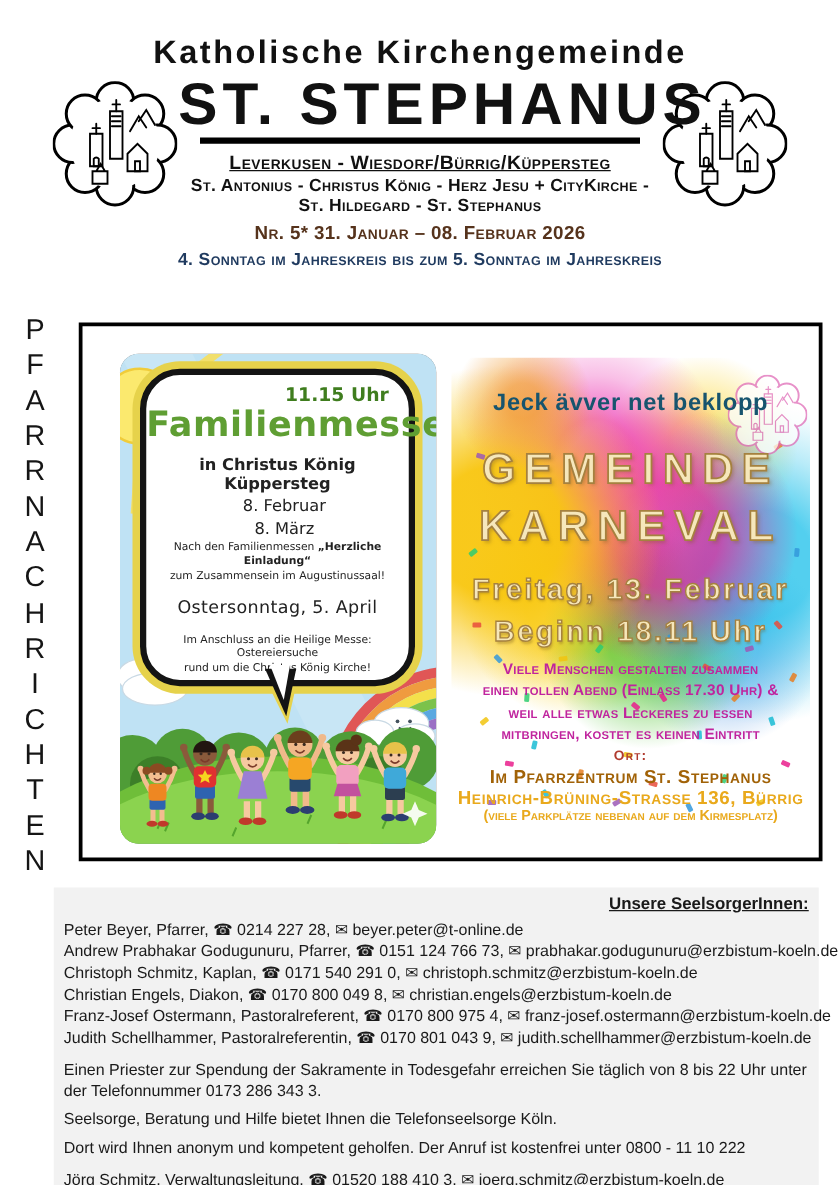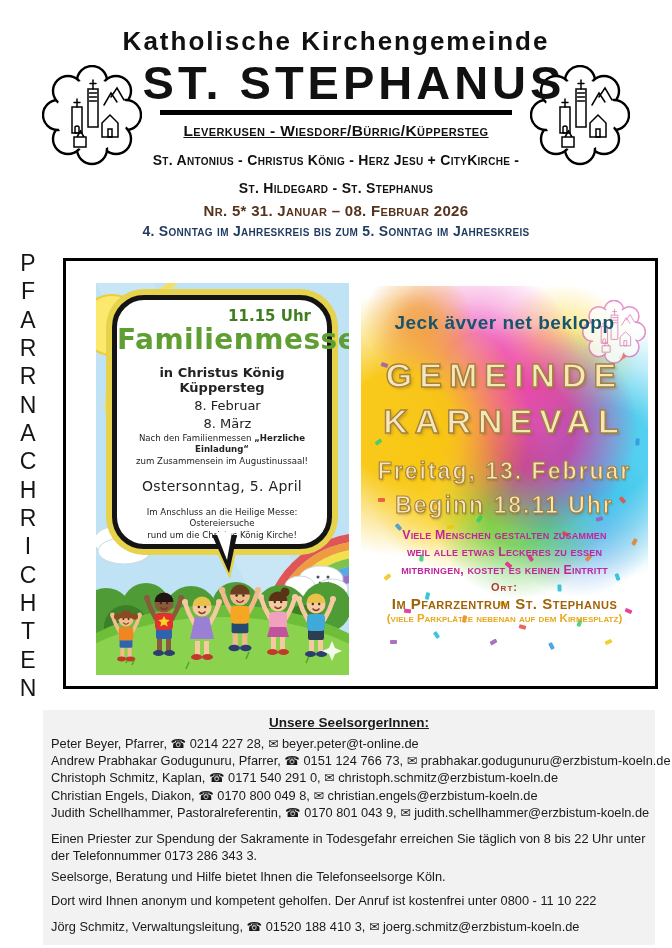--- a/index.html
+++ b/index.html
@@ -6,39 +6,39 @@
   .page{position:relative;width:672px;height:948px;background:#fff;overflow:hidden;
         font-family:"Liberation Sans",sans-serif;color:#111;}
   .sc{font-variant:small-caps;}
 
   
   .header{position:absolute;top:26px;left:0;right:0;text-align:center;}
   .h-sub{font-size:26px;font-weight:700;letter-spacing:2px;}
   .h-title{font-size:47px;font-weight:700;letter-spacing:4px;line-height:1.02;margin-top:2px;margin-left:36px;}
   .h-rule{width:352px;height:5px;background:#000;margin:3px auto 7px;}
   .h-region{font-size:15.5px;font-weight:700;text-decoration:underline;letter-spacing:.4px;}
-  .h-churches{font-size:14px;font-weight:700;margin-top:12px;letter-spacing:.3px;}
+  .h-churches{font-size:14px;font-weight:700;margin-top:0;letter-spacing:.3px;}
   .h-issue{font-size:15px;font-weight:700;margin-top:6px;color:#56331c;letter-spacing:.3px;}
   .h-sunday{font-size:14px;font-weight:700;margin-top:4px;color:#1f3a5f;letter-spacing:.3px;}
 
   .logo{position:absolute;width:100px;height:122px;color:#000;}
   .logo-left{left:42px;top:56px;}
   .logo-right{left:530px;top:56px;}
   .logo svg{width:100%;height:100%;}
 
   
   .vertical-title{position:absolute;left:14px;top:250px;height:452px;width:28px;
     display:flex;flex-direction:column;justify-content:space-between;align-items:center;
     font-size:23px;color:#151515;}
 
   
   .poster-frame{position:absolute;left:63px;top:258px;width:589px;height:425px;
     border:3px solid #000;background:#fff;}
   .poster{position:absolute;overflow:hidden;}
-  .poster-family{left:30px;top:22px;width:253px;height:392px;background:#737373;}
+  .poster-family{left:30px;top:22px;width:253px;height:392px;background:#737373;border-radius:15px;}
   .poster-karneval{left:295px;top:25px;width:287px;height:385px;background:#fff;}
   .scene{position:absolute;inset:0;width:100%;height:100%;}
 
   
   .bubble{position:absolute;left:16px;top:12px;width:210px;height:244px;background:#fff;
     border:5px solid #141414;border-radius:32px;box-shadow:0 0 0 6px #e6d24b;
     text-align:center;font-family:"DejaVu Sans",sans-serif;z-index:3;}
   .tail-y{position:absolute;left:112px;top:252px;width:0;height:0;z-index:2;
     border-left:22px solid transparent;border-right:10px solid transparent;border-top:44px solid #e6d24b;}
   .tail-b{position:absolute;left:116px;top:252px;width:0;height:0;z-index:4;
@@ -82,21 +82,21 @@
   .k-body{margin-top:8px;font-size:12.3px;font-weight:700;color:#c0249e;line-height:1.42;letter-spacing:.2px;}
   .k-ort{margin-top:2px;font-size:11px;font-weight:700;color:#b03a2e;letter-spacing:1px;}
   .k-venue1{margin-top:2px;font-size:15px;font-weight:700;color:#a16207;letter-spacing:.5px;}
   .k-venue2{font-size:15px;font-weight:700;color:#e9a91c;letter-spacing:.5px;}
   .k-venue3{font-size:11.5px;font-weight:700;color:#e9a91c;}
   .confetti{position:absolute;width:7px;height:4px;border-radius:1px;opacity:.85;z-index:2;}
 
   
   .contacts{position:absolute;left:43px;top:710px;width:612px;background:#f2f2f2;
     padding:5px 8px 10px 8px;box-sizing:border-box;font-size:12.8px;color:#1a1a1a;}
-  .c-heading{text-align:center;font-weight:700;text-decoration:underline;font-size:13.5px;margin-bottom:5px;}
+  .c-heading{text-align:right;font-weight:700;text-decoration:underline;font-size:13.5px;margin-bottom:5px;}
   .contact-row{line-height:17.2px;white-space:nowrap;}
   .icon{font-family:"DejaVu Sans",sans-serif;font-size:12.5px;}
   .c-par{margin:0;line-height:17.2px;}
   .c-par.m1{margin-top:9px;}
   .c-par.m2{margin-top:4px;}
   .c-par.m3{margin-top:6px;}
   .admin-slot{margin-top:9px;}
 </style>
 </head>
 <body>
@@ -415,37 +415,40 @@
           <use href="#rosette"></use>
         </svg>
       <div class="k-content">
         <div class="k-tagline">Jeck ävver net beklopp</div>
         <div class="k-title l1">GEMEINDE</div>
         <div class="k-title l2">KARNEVAL</div>
         <div class="k-date d1">Freitag, 13. Februar</div>
         <div class="k-date d2">Beginn 18.11 Uhr</div>
         <div class="k-body sc">
           <div>Viele Menschen gestalten zusammen</div>
+          <div>einen tollen Abend (Einlass 17.30 Uhr) &amp;</div>
           <div>weil alle etwas Leckeres zu essen</div>
           <div>mitbringen, kostet es keinen Eintritt</div>
         </div>
         <div class="k-ort sc">Ort:</div>
         <div class="k-venue1 sc">Im Pfarrzentrum St. Stephanus</div>
+        <div class="k-venue2 sc">Heinrich-Brüning-Strasse 136, Bürrig</div>
         <div class="k-venue3 sc">(viele Parkplätze nebenan auf dem Kirmesplatz)</div>
       </div>
     </div>
   </div>
 
   <section class="contacts">
     <div class="c-heading">Unsere SeelsorgerInnen:</div>
     <div id="contact-list">
         <div class="contact-row"><span>Peter Beyer, Pfarrer, </span><span class="icon">☎</span><span> 0214 227 28,  </span><span class="icon">✉</span><span> beyer.peter@t-online.de</span></div>
         <div class="contact-row"><span>Andrew Prabhakar Godugunuru, Pfarrer, </span><span class="icon">☎</span><span> 0151 124 766 73,  </span><span class="icon">✉</span><span> prabhakar.godugunuru@erzbistum-koeln.de</span></div>
         <div class="contact-row"><span>Christoph Schmitz, Kaplan, </span><span class="icon">☎</span><span> 0171 540 291 0,  </span><span class="icon">✉</span><span> christoph.schmitz@erzbistum-koeln.de</span></div>
         <div class="contact-row"><span>Christian Engels, Diakon, </span><span class="icon">☎</span><span> 0170 800 049 8,  </span><span class="icon">✉</span><span> christian.engels@erzbistum-koeln.de</span></div>
+        <div class="contact-row"><span>Franz-Josef Ostermann, Pastoralreferent, </span><span class="icon">☎</span><span> 0170 800 975 4,  </span><span class="icon">✉</span><span> franz-josef.ostermann@erzbistum-koeln.de</span></div>
         <div class="contact-row"><span>Judith Schellhammer, Pastoralreferentin, </span><span class="icon">☎</span><span> 0170 801 043 9,  </span><span class="icon">✉</span><span> judith.schellhammer@erzbistum-koeln.de</span></div>
       </div>
     <p class="c-par m1">Einen Priester zur Spendung der Sakramente in Todesgefahr erreichen Sie täglich von 8 bis 22 Uhr unter der Telefonnummer 0173 286 343 3.</p>
     <p class="c-par m2">Seelsorge, Beratung und Hilfe bietet Ihnen die Telefonseelsorge Köln.</p>
     <p class="c-par m3">Dort wird Ihnen anonym und kompetent geholfen. Der Anruf ist kostenfrei unter 0800 - 11 10 222</p>
     <div id="admin-slot" class="admin-slot">
         <div class="contact-row"><span>Jörg Schmitz, Verwaltungsleitung, </span><span class="icon">☎</span><span> 01520 188 410 3,  </span><span class="icon">✉</span><span> joerg.schmitz@erzbistum-koeln.de</span></div>
       </div>
   </section>
 </div>

